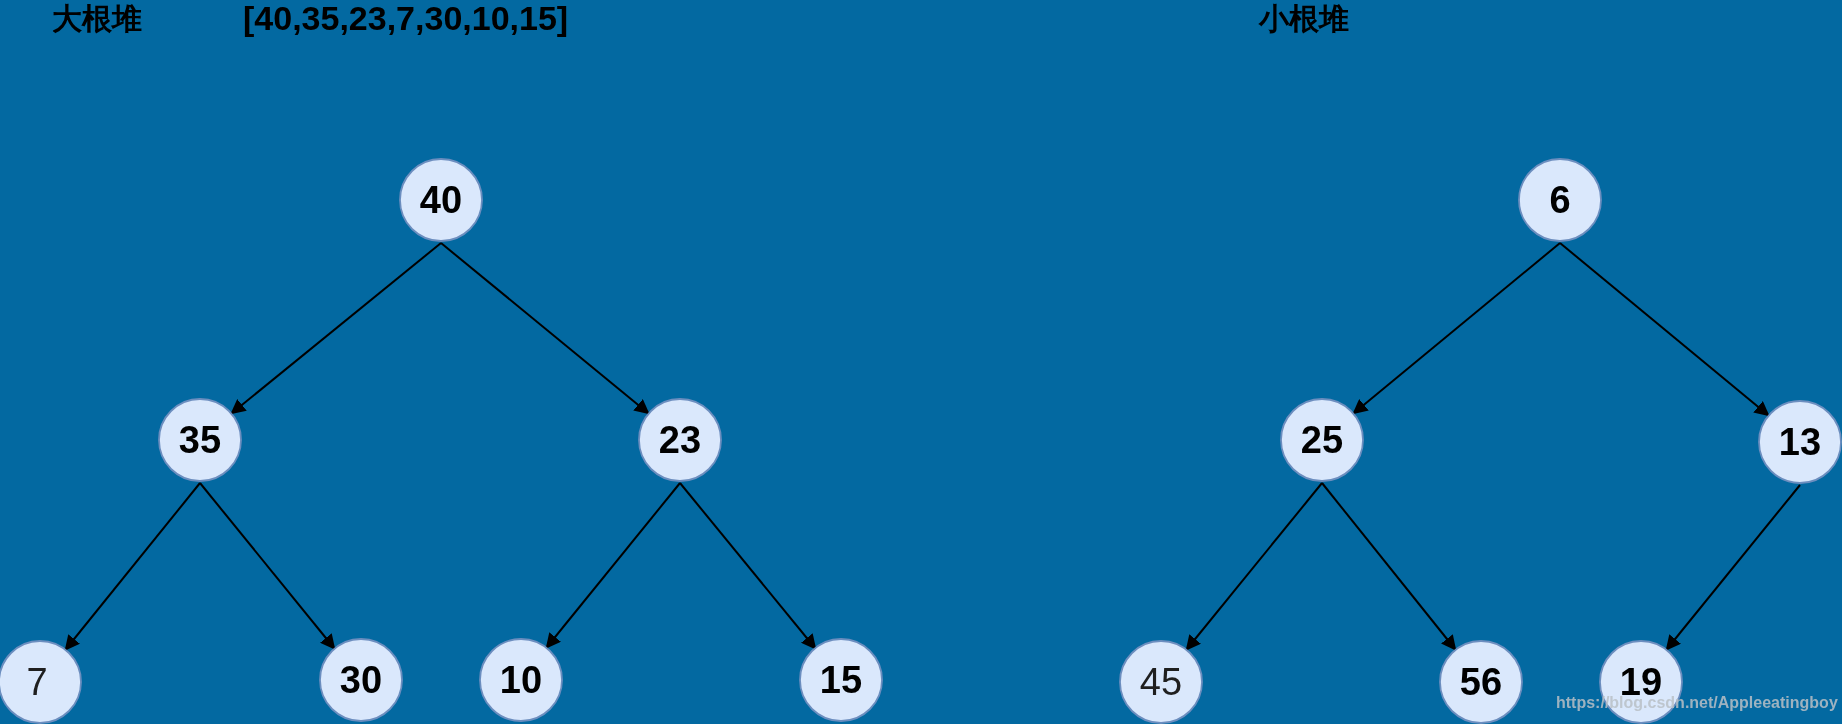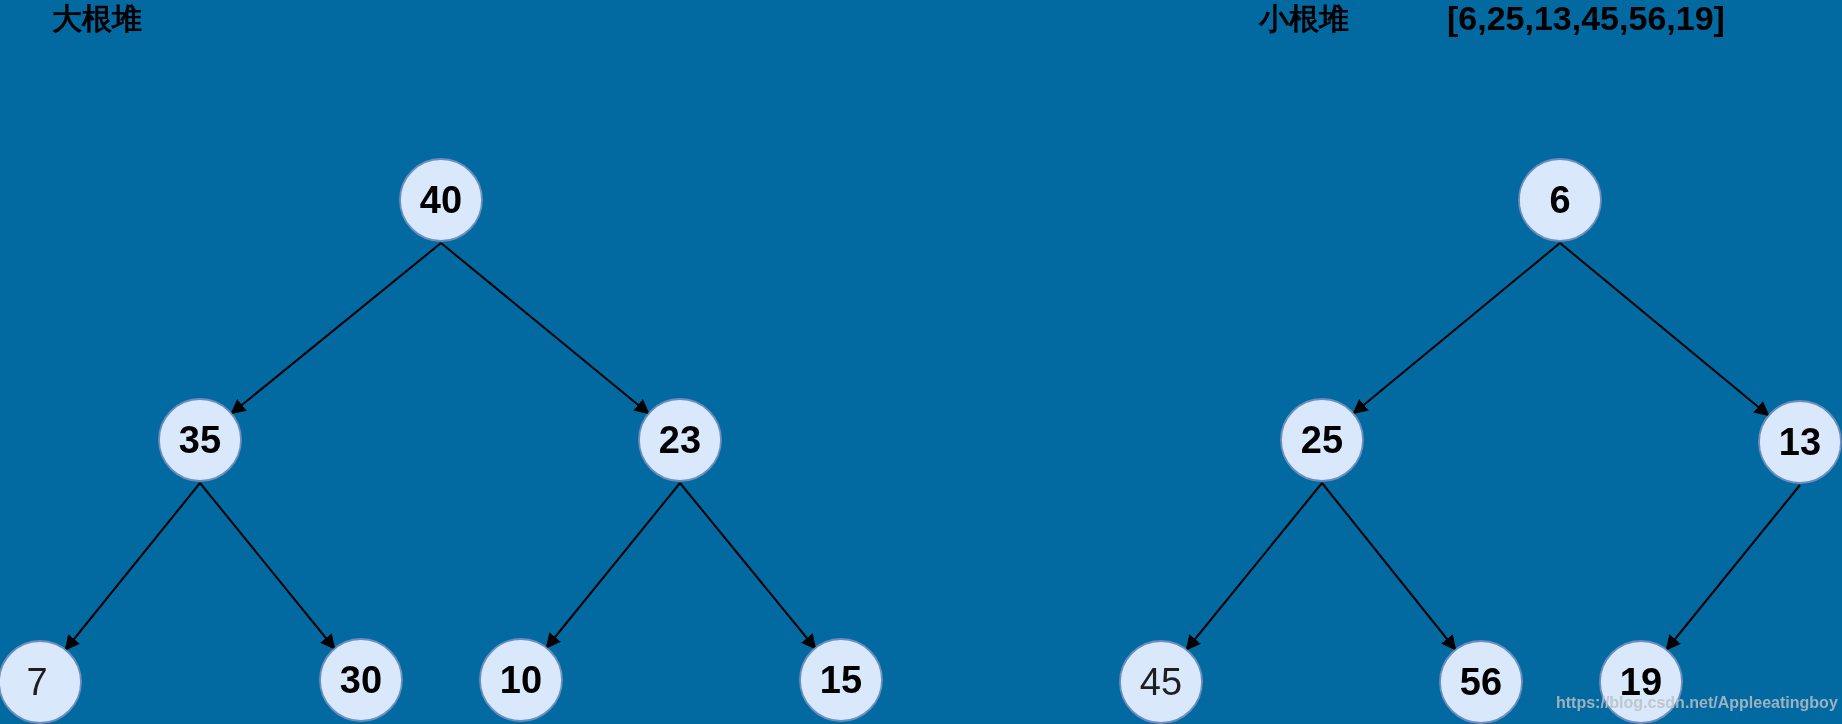--- a/index.html
+++ b/index.html
@@ -71,22 +71,22 @@
     color: rgba(185, 191, 198, 0.85);
     white-space: nowrap;
   }
 </style>
 </head>
 <body>
 
 <div class="canvas">
 
   <div class="heap-title" style="left:52px">大根堆</div>
+  <div class="heap-array" style="left:243px">[40,35,23,7,30,10,15]</div>
   <div class="heap-title" style="left:1259px">小根堆</div>
-  <div class="heap-array" style="left:1447px">[6,25,13,45,56,19]</div>
 
   <svg class="tree-layer" viewBox="0 0 1842 724">
     <defs>
       <marker id="arrow" viewBox="0 0 10 10" refX="8.6" refY="5" markerWidth="7.5" markerHeight="7.5" orient="auto-start-reverse" markerUnits="strokeWidth">
         <path d="M 0 0 L 10 5 L 0 10 z" fill="#000000"></path>
       </marker>
     </defs>
 
     <line class="edge" marker-end="url(#arrow)" x1="441" y1="243" x2="232" y2="413"></line>
     <line class="edge" marker-end="url(#arrow)" x1="441" y1="243" x2="648" y2="413"></line>

